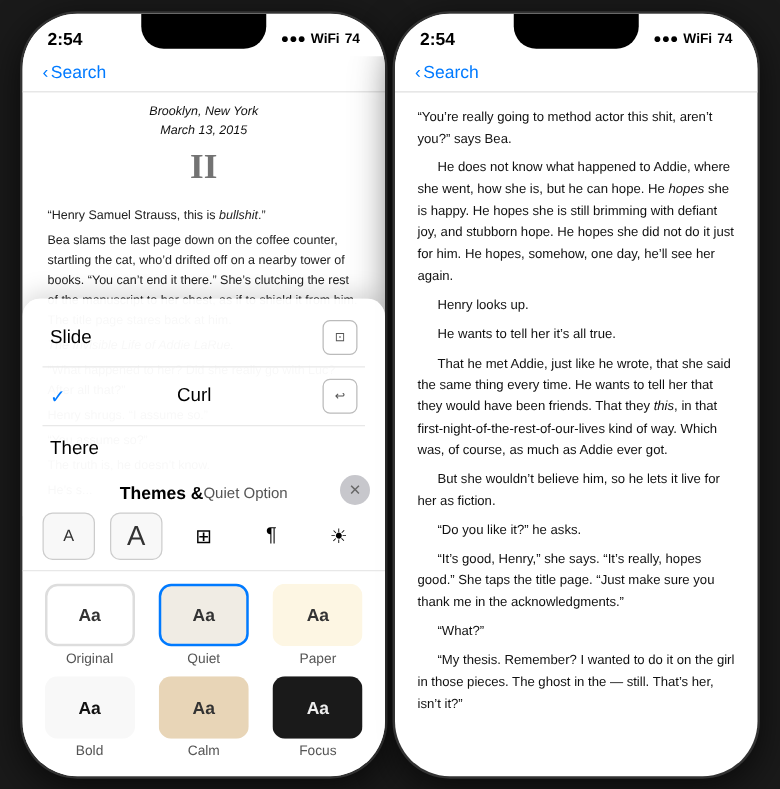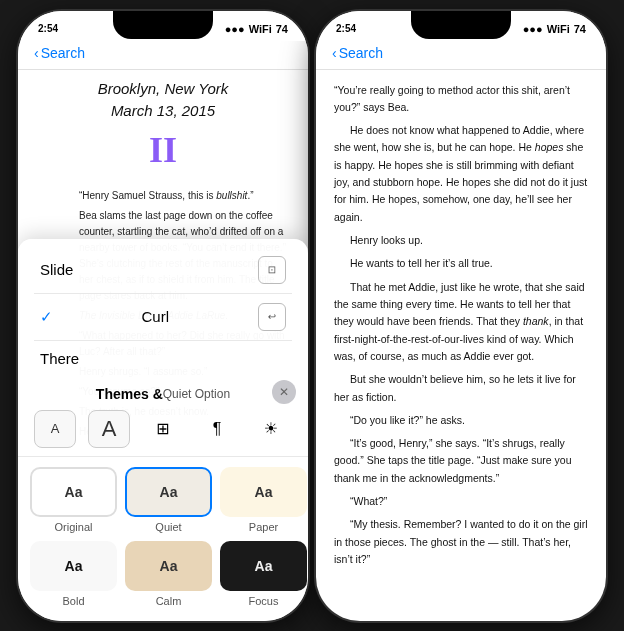--- a/index.html
+++ b/index.html
@@ -32,21 +32,21 @@
       display: flex;
       justify-content: space-between;
       align-items: center;
       padding: 12px 20px 6px 20px;
       font-size: 11px;
       font-weight: 600;
       background: #fff;
       position: relative;
       z-index: 10;
     }
-    .status-bar .time { font-size: 10px; font-weight: 700; }
+    .status-bar .time { font-size: 14px; font-weight: 700; }
     .status-icons { display: flex; gap: 4px; align-items: center; font-size: 11px; }
     
     .notch {
       position: absolute;
       top: 0;
       left: 50%;
       transform: translateX(-50%);
       width: 100px;
       height: 28px;
       background: #000;
@@ -75,31 +75,31 @@
       background: #fff;
       flex: 1;
       overflow: hidden;
     }
     .book-header {
       text-align: center;
       margin-bottom: 10px;
     }
     .book-header .location {
       font-style: italic;
-      font-size: 15px;
+      font-size: 10px;
       line-height: 1.5;
     }
     .book-header .chapter {
-      font-size: 36px;
+      font-size: 28px;
       font-weight: 700;
-      color: #8b5cf6;
+      color: #737373;
       font-family: Georgia, serif;
     }
     .book-text { font-size: 10px; line-height: 1.6; color: #222; }
-    .book-text p { margin-bottom: 4px; margin-left: 41px; }
+    .book-text p { margin-bottom: 4px; }
     
     .slide-panel {
       position: absolute;
       bottom: 0;
       left: 0;
       right: 0;
       background: rgba(255,255,255,0.97);
       border-radius: 14px 14px 0 0;
       padding: 0;
       z-index: 30;
@@ -181,21 +181,21 @@
       gap: 8px;
       padding: 10px 12px 14px;
     }
     .theme-item {
       display: flex;
       flex-direction: column;
       align-items: center;
       gap: 4px;
     }
     .theme-preview {
-      width: 87px;
+      width: 72px;
       height: 50px;
       border-radius: 10px;
       display: flex;
       align-items: center;
       justify-content: center;
       font-size: 14px;
       font-weight: 600;
       border: 2px solid transparent;
       position: relative;
     }
@@ -355,23 +355,23 @@
         <span>‹</span>
         <span>Search</span>
       </div>
     </div>
 
     <div class="reading-content">
       <p>“You’re really going to method actor this shit, aren’t you?” says Bea.</p>
       <p>He does not know what happened to Addie, where she went, how she is, but he can hope. He <em>hopes</em> she is happy. He hopes she is still brimming with defiant joy, and stubborn hope. He hopes she did not do it just for him. He hopes, somehow, one day, he’ll see her again.</p>
       <p>Henry looks up.</p>
       <p>He wants to tell her it’s all true.</p>
-      <p>That he met Addie, just like he wrote, that she said the same thing every time. He wants to tell her that they would have been friends. That they <em>thank</em>, in that first-night-of-the-rest-of-our-lives kind of way. Which was, of course, as much as Addie ever got.</p>
+      <p>That he met Addie, just like he wrote, that she said the same thing every time. He wants to tell her that they would have been friends. That they <em>this</em>, in that first-night-of-the-rest-of-our-lives kind of way. Which was, of course, as much as Addie ever got.</p>
       <p>But she wouldn’t believe him, so he lets it live for her as fiction.</p>
       <p>“Do you like it?” he asks.</p>
-      <p>“It’s good, Henry,” she says. “It’s shrugs, really good.” She taps the title page. “Just make sure you thank me in the acknowledgments.”</p>
+      <p>“It’s good, Henry,” she says. “It’s really, hopes good.” She taps the title page. “Just make sure you thank me in the acknowledgments.”</p>
       <p>“What?”</p>
       <p>“My thesis. Remember? I wanted to do it on the girl in those pieces. The ghost in the — still. That’s her, isn’t it?”</p>
 
     </div>
 
   </div>
 </div>
 
 </body></html>

